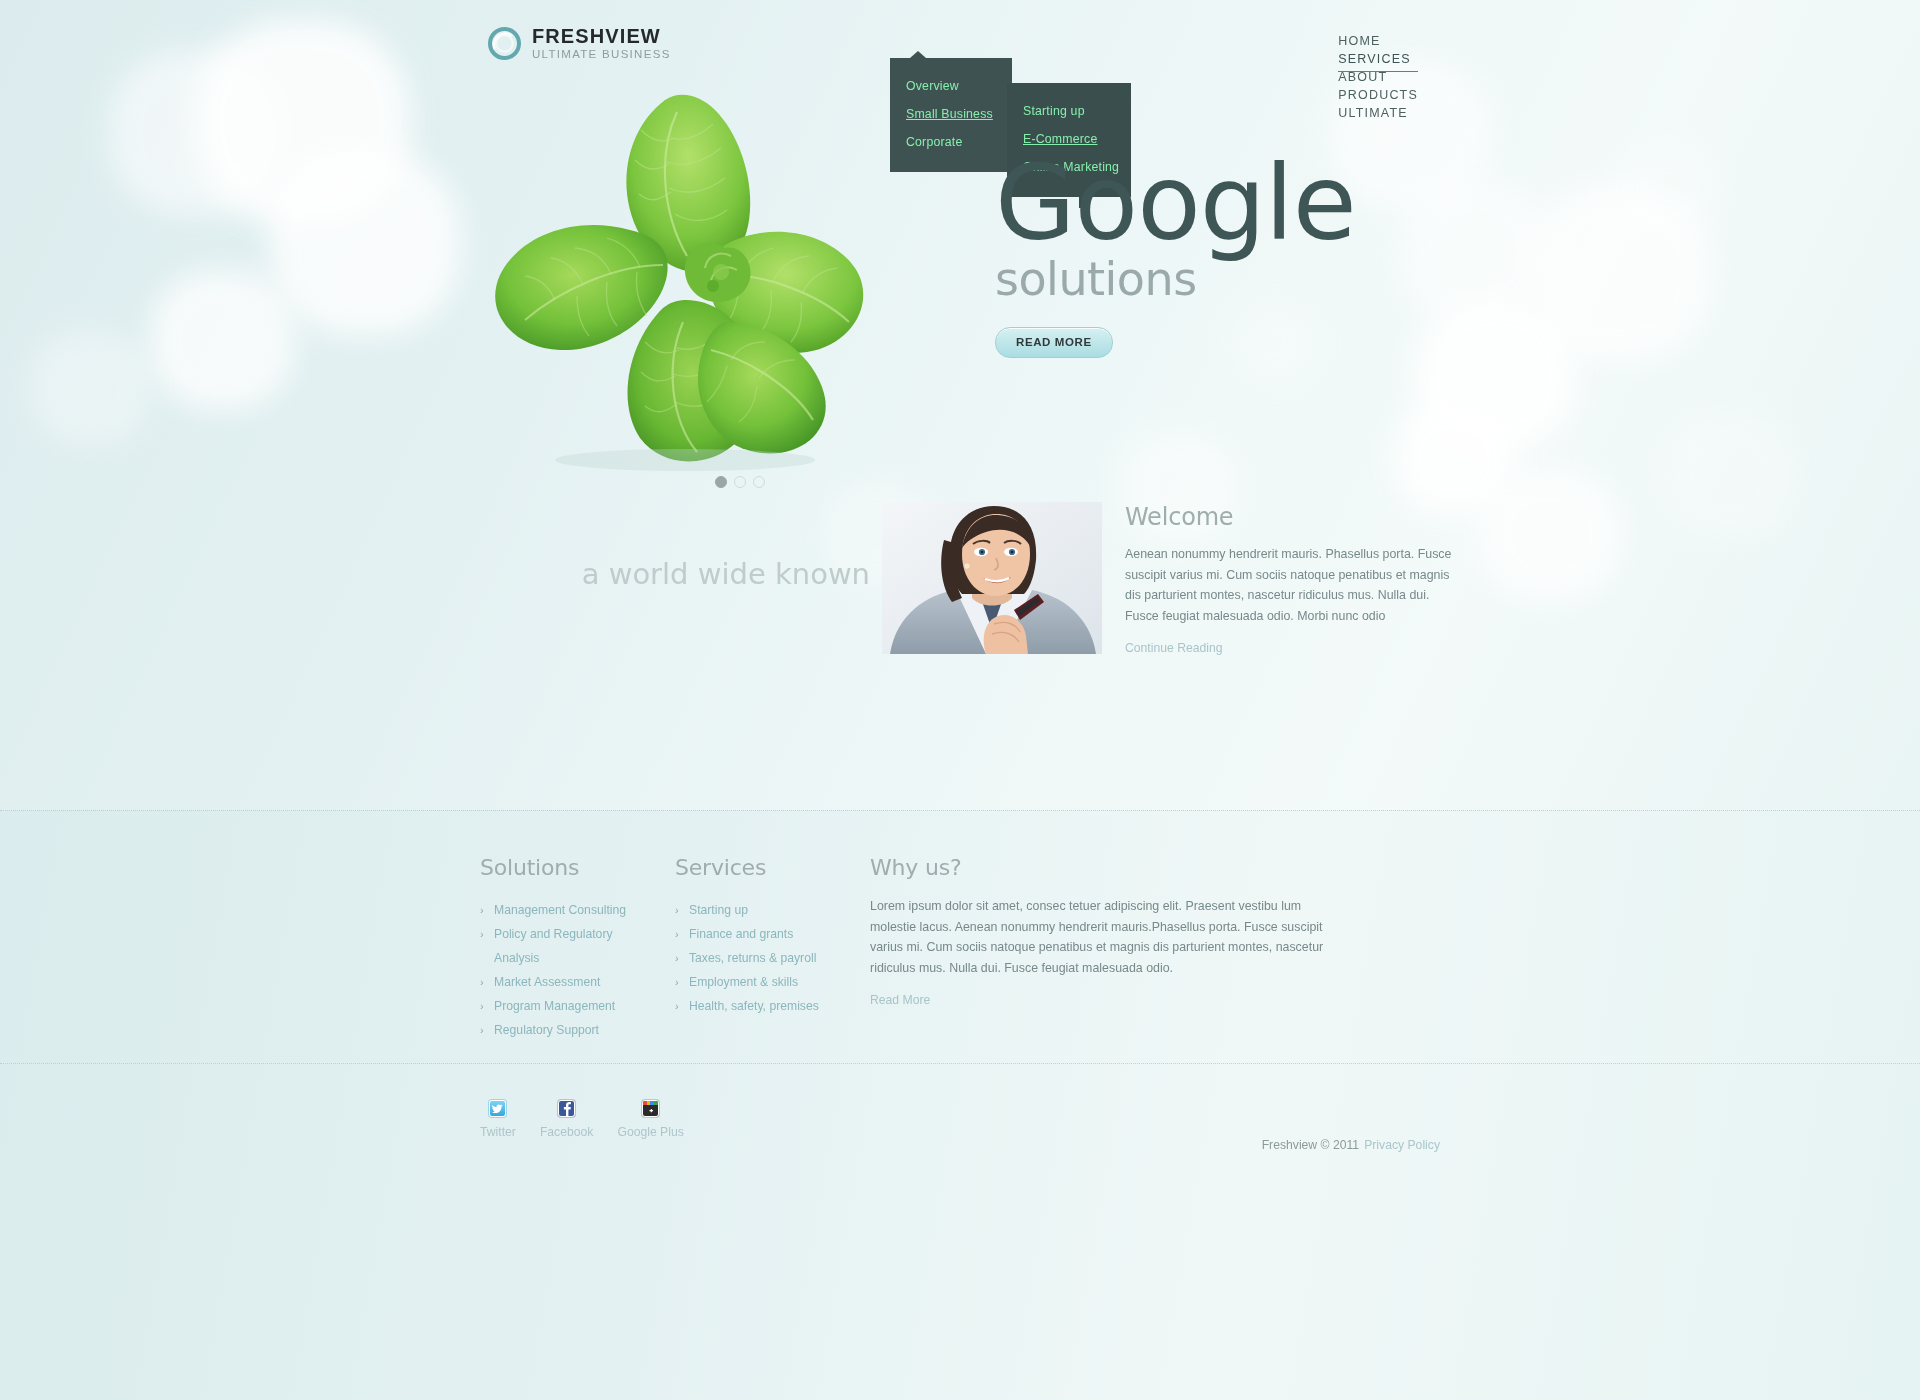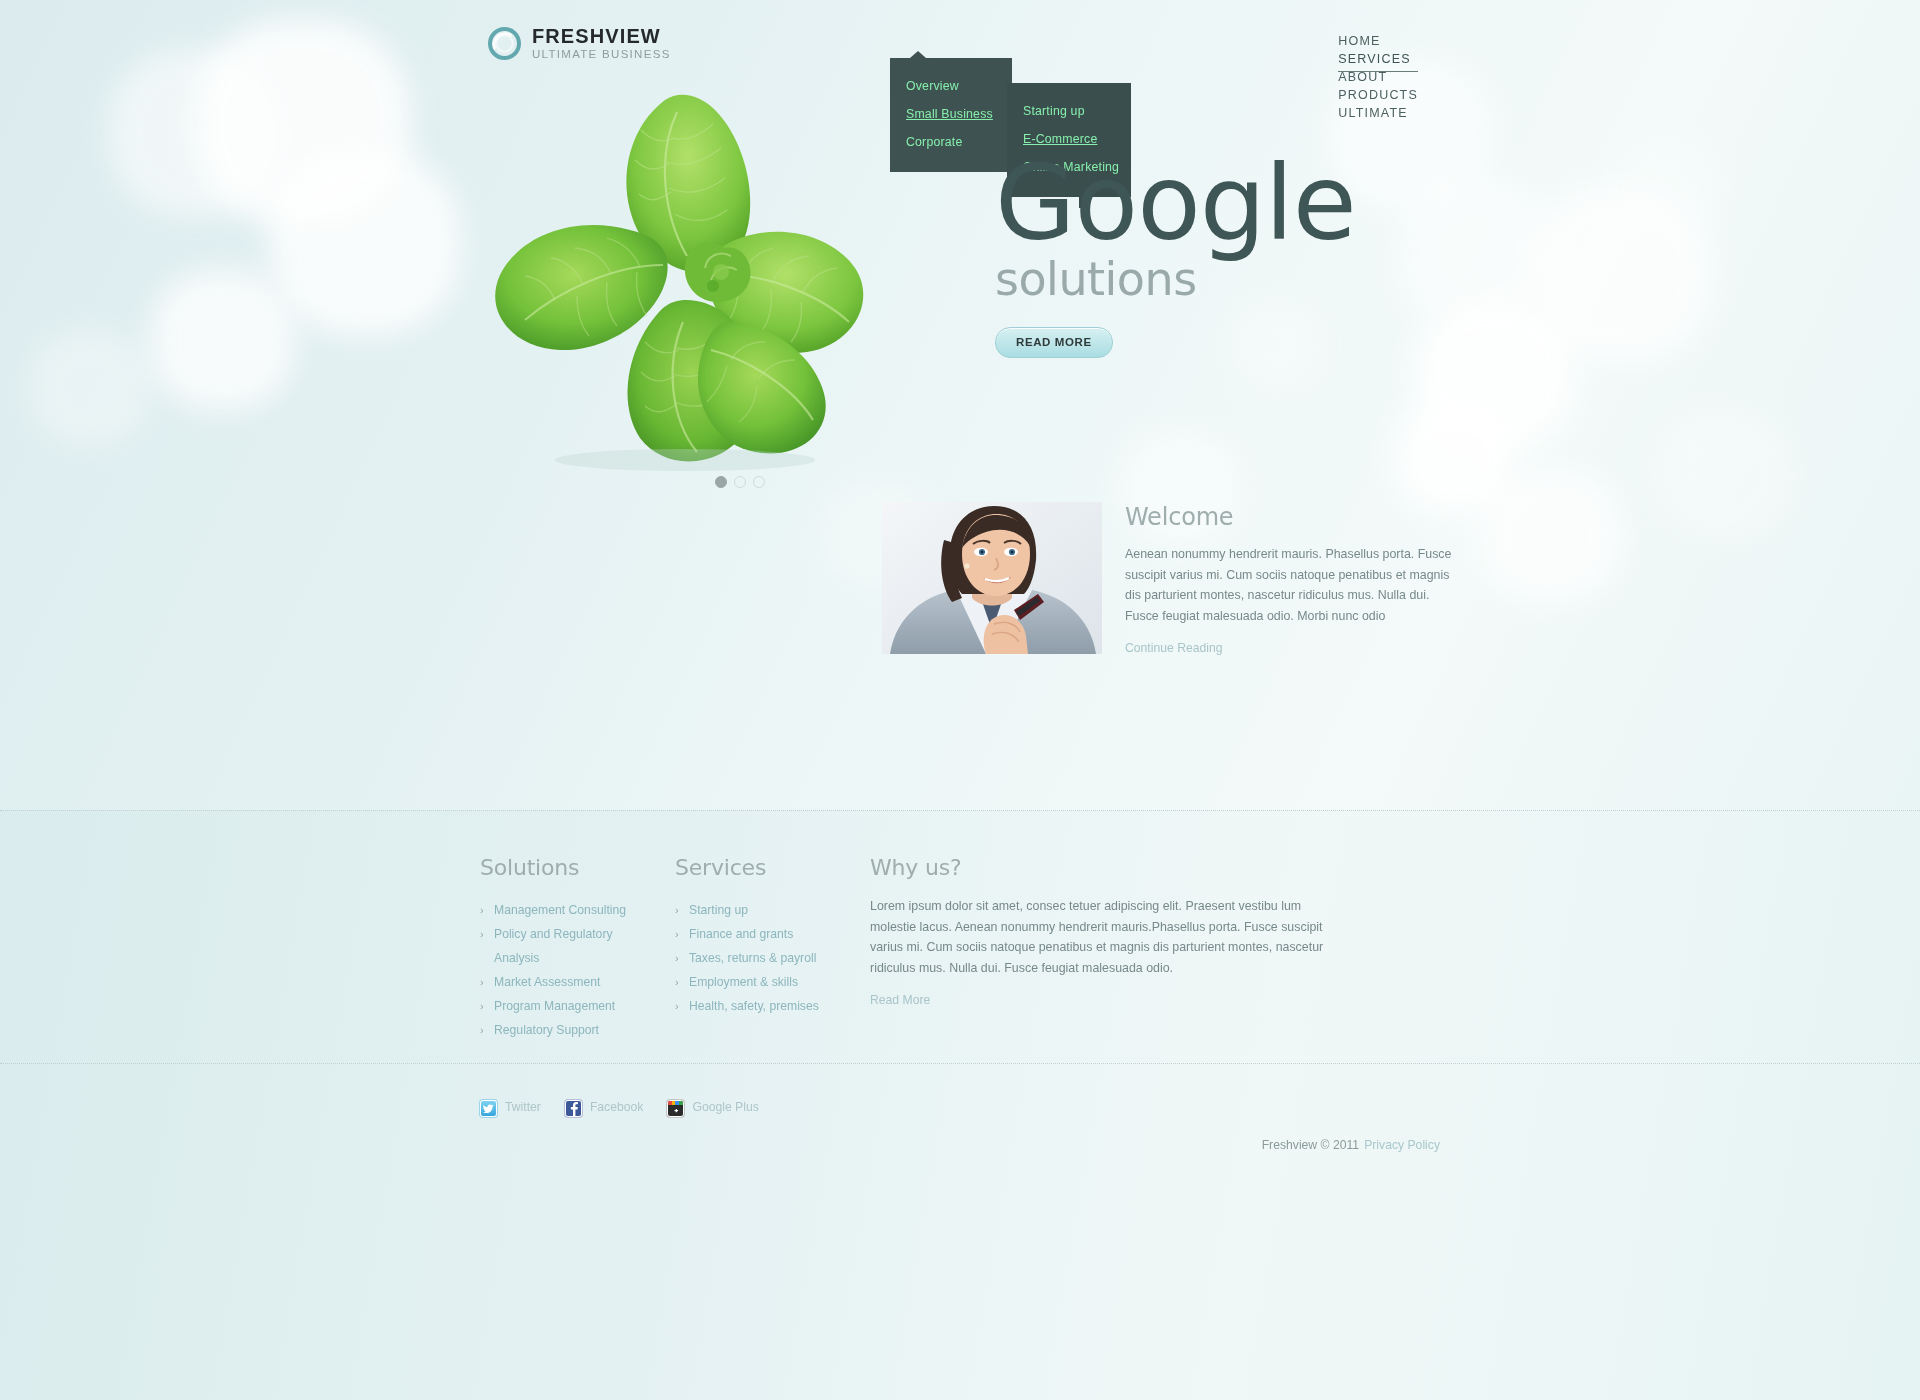--- a/index.html
+++ b/index.html
@@ -160,21 +160,21 @@
     position:relative; padding-left:14px;
   }
   .flist li .chev{
     position:absolute; left:0; top:0; color:#97a8a8; font-size:11px;
   }
   #fcol-why .body-copy{ margin-top:16px; width:465px; }
 
   
   #bottom-bar{ top:1100px; height:40px; }
   #social{ position:absolute; left:0; top:0; display:flex; align-items:center; gap:24px; }
-  .soc{ display:flex; align-items:flex-start; gap:8px; cursor:pointer; }
+  .soc{ display:flex; align-items:center; gap:8px; cursor:pointer;flex-direction:column; }
   .soc-ico{ width:17px; height:17px; border-radius:3px; flex:0 0 auto; }
   .soc-label{ font-size:12.2px; color:#aec6ca; }
   #copyright{
     position:absolute; right:0; top:1px; font-size:12.2px; color:#8b9a9a;margin-top:37px;
   }
   #copyright .pp{ color:#a9c7cc; cursor:pointer; margin-left:5px; }
 </style>
 </head>
 <body>
 
@@ -346,20 +346,21 @@
   <div id="slider-dots">
     <span class="dot on"></span>
     <span class="dot"></span>
     <span class="dot"></span>
   </div>
 </div>
 
 <div class="wrap" id="welcome-row">
 
   <div id="slogan">
+    <div>a world wide known</div>
   </div>
 
   <div id="welcome-photo">
     <svg width="220" height="152" viewBox="0 0 220 152">
       <defs>
         <linearGradient id="bgph" x1="0" y1="0" x2="1" y2="1">
           <stop offset="0%" stop-color="#f4f6f8"></stop>
             <stop offset="100%" stop-color="#dde4ea"></stop>
         </linearGradient>
         <linearGradient id="suit" x1="0" y1="0" x2="0" y2="1">

